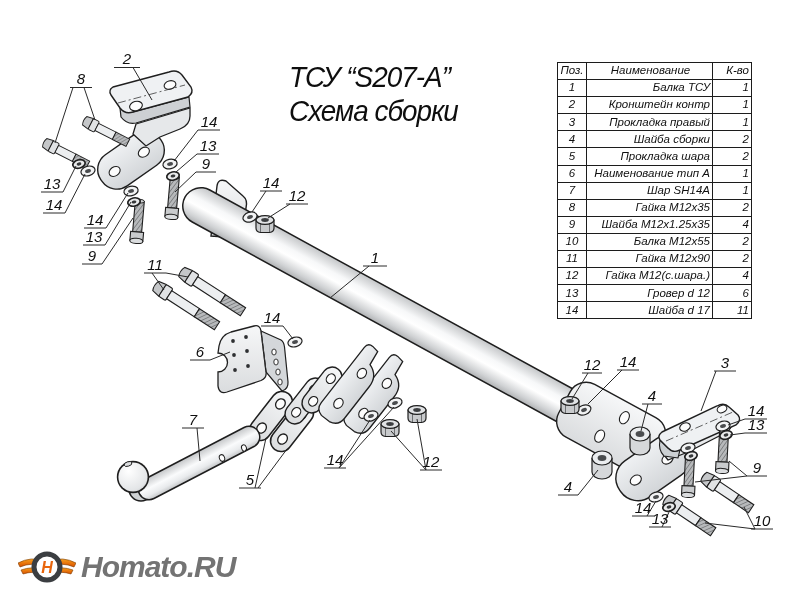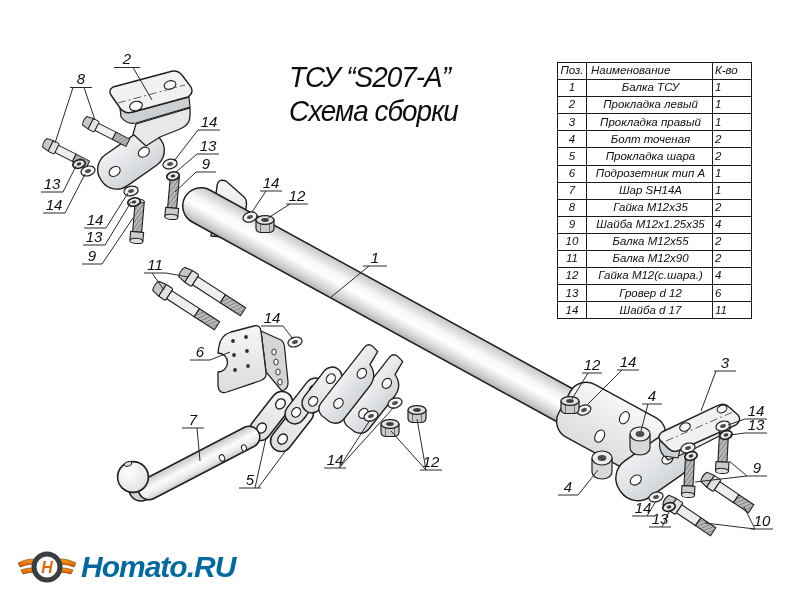--- a/index.html
+++ b/index.html
@@ -8,25 +8,25 @@
   .stage svg.scene{position:absolute;left:0;top:0;}
   
   .title{position:absolute;left:289px;top:60px;font-style:italic;color:#0e0e0e;
          font-size:29px;line-height:34px;letter-spacing:-1px;transform:scaleX(.96);transform-origin:left top;white-space:nowrap;}
   
   table.bom{position:absolute;left:557px;top:62px;border-collapse:collapse;color:#101010;
             font-style:italic;font-size:11.5px;table-layout:fixed;}
   .bom th,.bom td{border:1.3px solid #1c1c1c;height:16.1px;line-height:1;padding:0 2px;
                   font-weight:normal;white-space:nowrap;overflow:hidden;}
   .bom .c0{width:24px;text-align:center;}
-  .bom .c1{width:119px;text-align:center;padding-left:4px;}
-  .bom .c2{width:34px;text-align:left;margin-left:35px;}
+  .bom .c1{width:119px;text-align:right;padding-left:4px;}
+  .bom .c2{width:34px;text-align:right;margin-left:35px;}
   
   .logo{position:absolute;left:18px;top:541px;display:flex;align-items:center;gap:5px;}
-  .logo-text{font-size:30px;font-weight:bold;font-style:italic;color:#0369a1;letter-spacing:-1px;}
+  .logo-text{font-size:30px;font-weight:bold;font-style:italic;color:#737373;letter-spacing:-1px;}
   .callout{font:italic 15px "Liberation Sans",sans-serif;fill:#101010;}
 </style>
 </head>
 <body>
 
 <div class="stage">
 
 <svg class="scene" width="800" height="600" viewBox="0 0 800 600">
   <defs>
     <linearGradient id="beamG" gradientUnits="userSpaceOnUse" x1="408.6" y1="299.3" x2="391.4" y2="330.7">
@@ -301,53 +301,53 @@
 
 <div class="title">
   <div>ТСУ “S207-A”</div>
   <div>Схема сборки</div>
 </div>
 
 <table class="bom">
   <thead>
     <tr>
       <th class="c0">Поз.</th>
-      <th class="c1" style="text-align:left">Наименование</th>
+      <th class="c1" style="text-align:center">Наименование</th>
       <th class="c2">К-во</th>
     </tr>
   </thead>
   <tbody>
     <tr>
           <td class="c0">1</td>
           <td class="c1">Балка ТСУ</td>
           <td class="c2">1</td>
         </tr>
     <tr>
           <td class="c0">2</td>
-          <td class="c1">Прокладка левый</td>
+          <td class="c1">Кронштейн контр</td>
           <td class="c2">1</td>
         </tr>
     <tr>
           <td class="c0">3</td>
           <td class="c1">Прокладка правый</td>
           <td class="c2">1</td>
         </tr>
     <tr>
           <td class="c0">4</td>
-          <td class="c1">Болт точеная</td>
+          <td class="c1">Шайба сборки</td>
           <td class="c2">2</td>
         </tr>
     <tr>
           <td class="c0">5</td>
           <td class="c1">Прокладка шара</td>
           <td class="c2">2</td>
         </tr>
     <tr>
           <td class="c0">6</td>
-          <td class="c1">Подрозетник тип А</td>
+          <td class="c1">Наименование тип А</td>
           <td class="c2">1</td>
         </tr>
     <tr>
           <td class="c0">7</td>
           <td class="c1">Шар SH14A</td>
           <td class="c2">1</td>
         </tr>
     <tr>
           <td class="c0">8</td>
           <td class="c1">Гайка М12х35</td>
@@ -358,21 +358,21 @@
           <td class="c1">Шайба М12х1.25х35</td>
           <td class="c2">4</td>
         </tr>
     <tr>
           <td class="c0">10</td>
           <td class="c1">Балка М12х55</td>
           <td class="c2">2</td>
         </tr>
     <tr>
           <td class="c0">11</td>
-          <td class="c1">Балка М12х90</td>
+          <td class="c1">Гайка М12х90</td>
           <td class="c2">2</td>
         </tr>
     <tr>
           <td class="c0">12</td>
           <td class="c1">Гайка М12(с.шара.)</td>
           <td class="c2">4</td>
         </tr>
     <tr>
           <td class="c0">13</td>
           <td class="c1">Гровер d 12</td>

